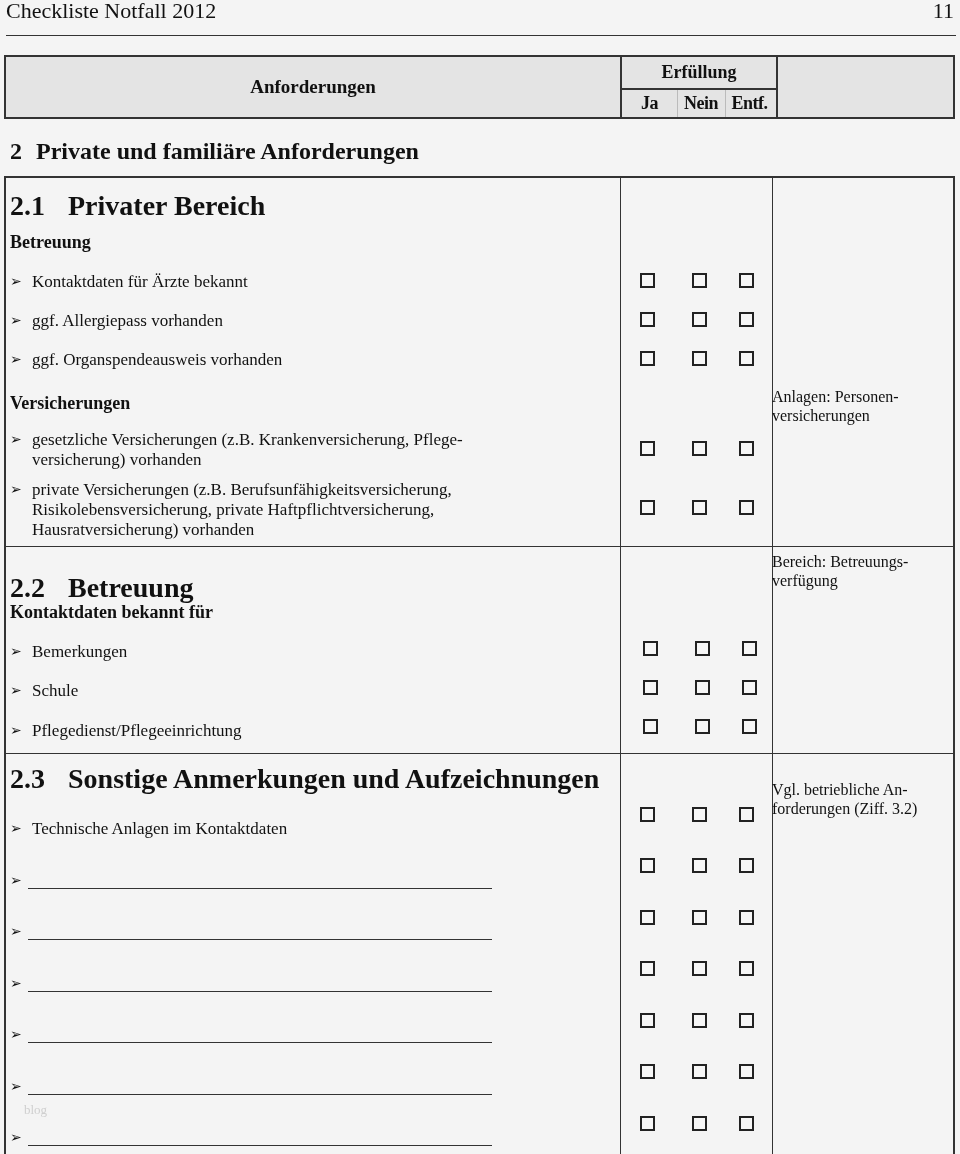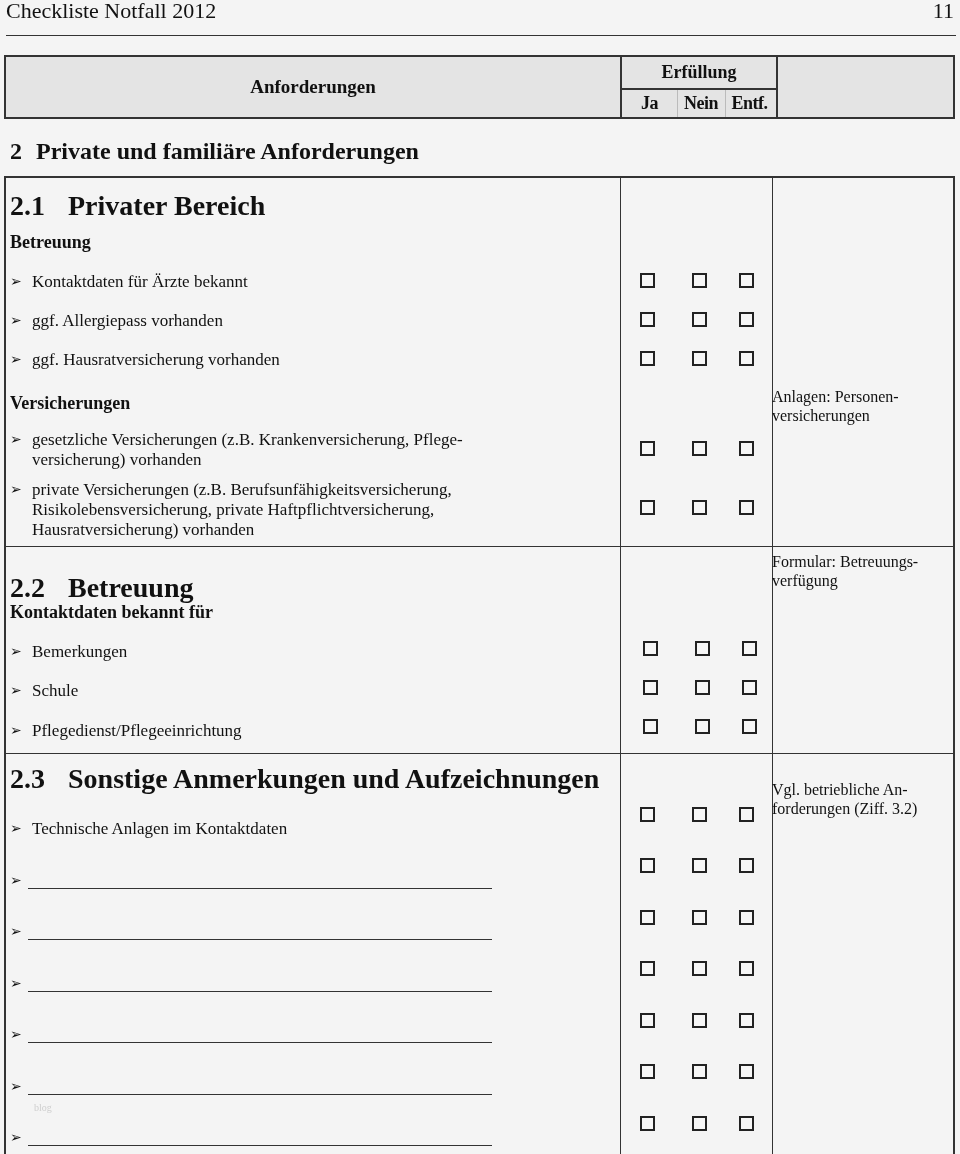--- a/index.html
+++ b/index.html
@@ -32,21 +32,21 @@
   .vline { position:absolute; top:0; bottom:0; border-left:1.6px solid #333; }
   .hline { position:absolute; left:0; right:0; border-top:1.6px solid #333; }
   .sec { position:absolute; font-size:28px; font-weight:bold; }
   .sec .n { display:inline-block; width:58px; }
   .sub-h { position:absolute; font-size:18px; font-weight:bold; }
   .bullet { position:absolute; font-size:17px; line-height:20px; display:flex; }
   .bullet .arr { width:22px; font-size:14px; flex:none; }
   .cb { position:absolute; width:15px; height:15px; border:2px solid #222; box-sizing:border-box; background:#f6f6f6; }
   .blank { position:absolute; left:28px; width:464px; border-top:1.6px solid #333; }
   .remark { position:absolute; left:772px; font-size:16px; line-height:19px; width:178px; }
-  .watermark { position:absolute; left:34px; top:1102px; font-size:10px; color:#cfcfcf; font-family:Liberation Serif, serif; }
+  .watermark { position:absolute; left:24px; top:1102px; font-size:13px; color:#cfcfcf; font-family:Liberation Serif, serif; }
 </style>
 </head>
 <body>
 
 <div class="hdr-title">Checkliste Notfall 2012</div>
 <div class="hdr-page">11</div>
 <div class="hdr-rule"></div>
 
 <div class="thead">
   <div class="col th-erf">
@@ -77,21 +77,21 @@
 <div class="bullet" style="left:10px; top:272px">
   <span class="arr">➢</span>
   <span>Kontaktdaten für Ärzte bekannt</span>
 </div>
 <div class="bullet" style="left:10px; top:311px">
   <span class="arr">➢</span>
   <span>ggf. Allergiepass vorhanden</span>
 </div>
 <div class="bullet" style="left:10px; top:350px">
   <span class="arr">➢</span>
-  <span>ggf. Hausratversicherung vorhanden</span>
+  <span>ggf. Organspendeausweis vorhanden</span>
 </div>
 
 <div class="sub-h" style="left:10px; top:393px">Versicherungen</div>
 <div class="bullet" style="left:10px; top:430px; white-space:pre-line">
   <span class="arr">➢</span>
   <span>gesetzliche Versicherungen (z.B. Krankenversicherung, Pflege-
 versicherung) vorhanden</span>
 </div>
 <div class="bullet" style="left:10px; top:480px; white-space:pre-line">
   <span class="arr">➢</span>
@@ -111,21 +111,21 @@
   <span>Bemerkungen</span>
 </div>
 <div class="bullet" style="left:10px; top:681px">
   <span class="arr">➢</span>
   <span>Schule</span>
 </div>
 <div class="bullet" style="left:10px; top:721px">
   <span class="arr">➢</span>
   <span>Pflegedienst/Pflegeeinrichtung</span>
 </div>
-<div class="remark" style="top:552px; white-space:pre-line">Formular: Betreuungs-
+<div class="remark" style="top:552px; white-space:pre-line">Bereich: Betreuungs-
 verfügung</div>
 
 <div class="sec" style="left:10px; top:763px">
   <span class="n">2.3</span><span>Sonstige Anmerkungen und Aufzeichnungen</span>
 </div>
 <div class="bullet" style="left:10px; top:819px">
   <span class="arr">➢</span>
   <span>Technische Anlagen im Kontaktdaten</span>
 </div>
 <div class="remark" style="top:780px; white-space:pre-line">Vgl. betriebliche An-

